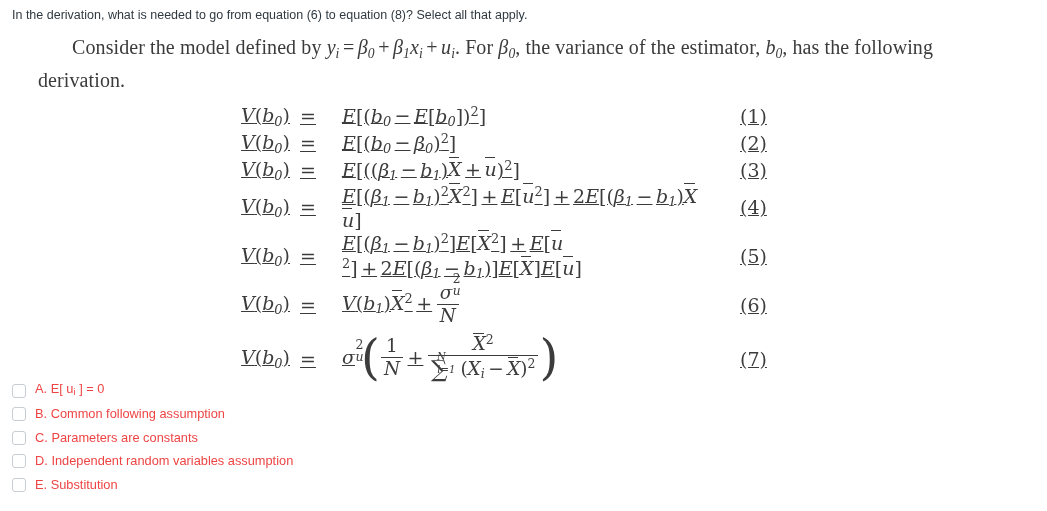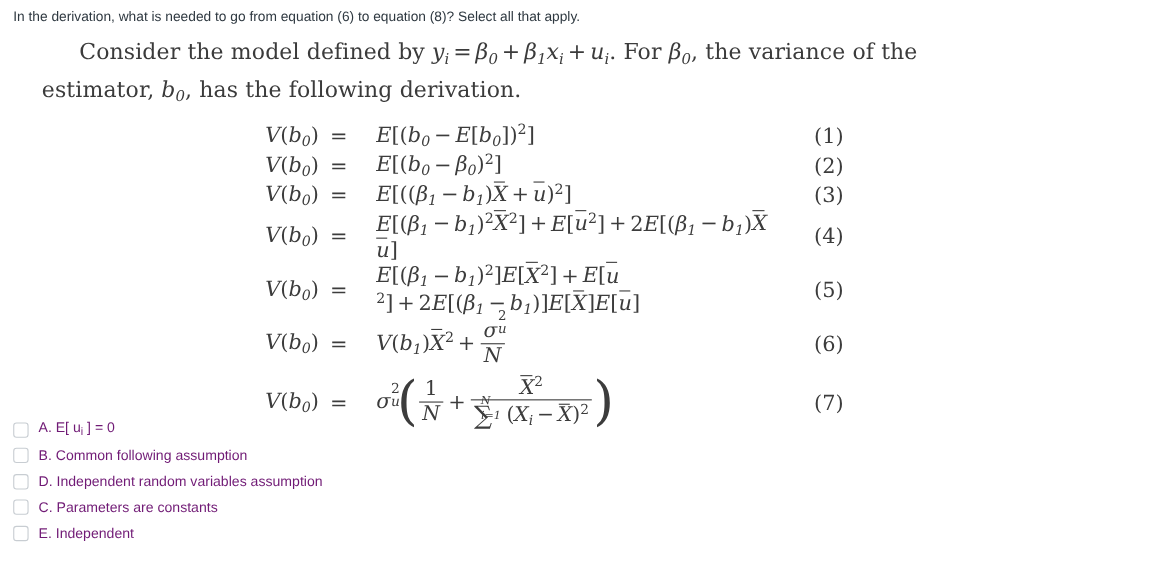--- a/index.html
+++ b/index.html
@@ -38,28 +38,30 @@
     color: #3a3a3a;
   }
 
   .intro {
     font-size: 20px;
     line-height: 27px;
     color: #3b3b3b;
     padding: 0 110px 0 38px;
     text-indent: 34px;
     letter-spacing: 0.1px;
+    font-family: Liberation Serif, serif;
   }
 
   
   .eq-table {
     margin: 9px 0 0 0;
     border-collapse: collapse;
     width: 880px;
     table-layout: fixed;
+    text-decoration: underline;
   }
   .eq-table td {
     padding: 0;
     vertical-align: middle;
     color: #3c3c3c;
   }
   .col-lhs   { width: 290px; text-align: right; padding-right: 0px !important; }
   .col-rel   { width: 36px;  text-align: center; }
   .col-rhs   { text-align: left; padding-left: 16px !important; }
   .col-num   { width: 140px; text-align: left; padding-left: 37px !important; }
@@ -191,21 +193,21 @@
     border-radius: 3px;
     background: #ffffff;
     box-sizing: border-box;
     flex: 0 0 auto;
     margin-right: 9px;
     cursor: pointer;
   }
   .option-label {
     font-family: "Liberation Sans", sans-serif;
     font-size: 12.8px;
-    color: #701a75;
+    color: #ef4444;
     white-space: nowrap;
     line-height: 16px;
   }
   .option-label .isub {
     font-size: 0.76em;
     vertical-align: -0.25em;
   }
 </style>
 </head>
 <body>
@@ -330,34 +332,34 @@
     <div class="checkbox"></div>
     <div class="option-label">
       <span>B.</span>
       <span>Common following assumption</span>
     </div>
   </div>
 
   <div class="option-row">
     <div class="checkbox"></div>
     <div class="option-label">
+      <span>C.</span>
+      <span>Parameters are constants</span>
+    </div>
+  </div>
+
+  <div class="option-row">
+    <div class="checkbox"></div>
+    <div class="option-label">
       <span>D.</span>
       <span>Independent random variables assumption</span>
     </div>
   </div>
 
   <div class="option-row">
     <div class="checkbox"></div>
     <div class="option-label">
-      <span>C.</span>
-      <span>Parameters are constants</span>
-    </div>
-  </div>
-
-  <div class="option-row">
-    <div class="checkbox"></div>
-    <div class="option-label">
       <span>E.</span>
-      <span>Independent</span>
+      <span>Substitution</span>
     </div>
   </div>
 
 </div>
 
 </body></html>

